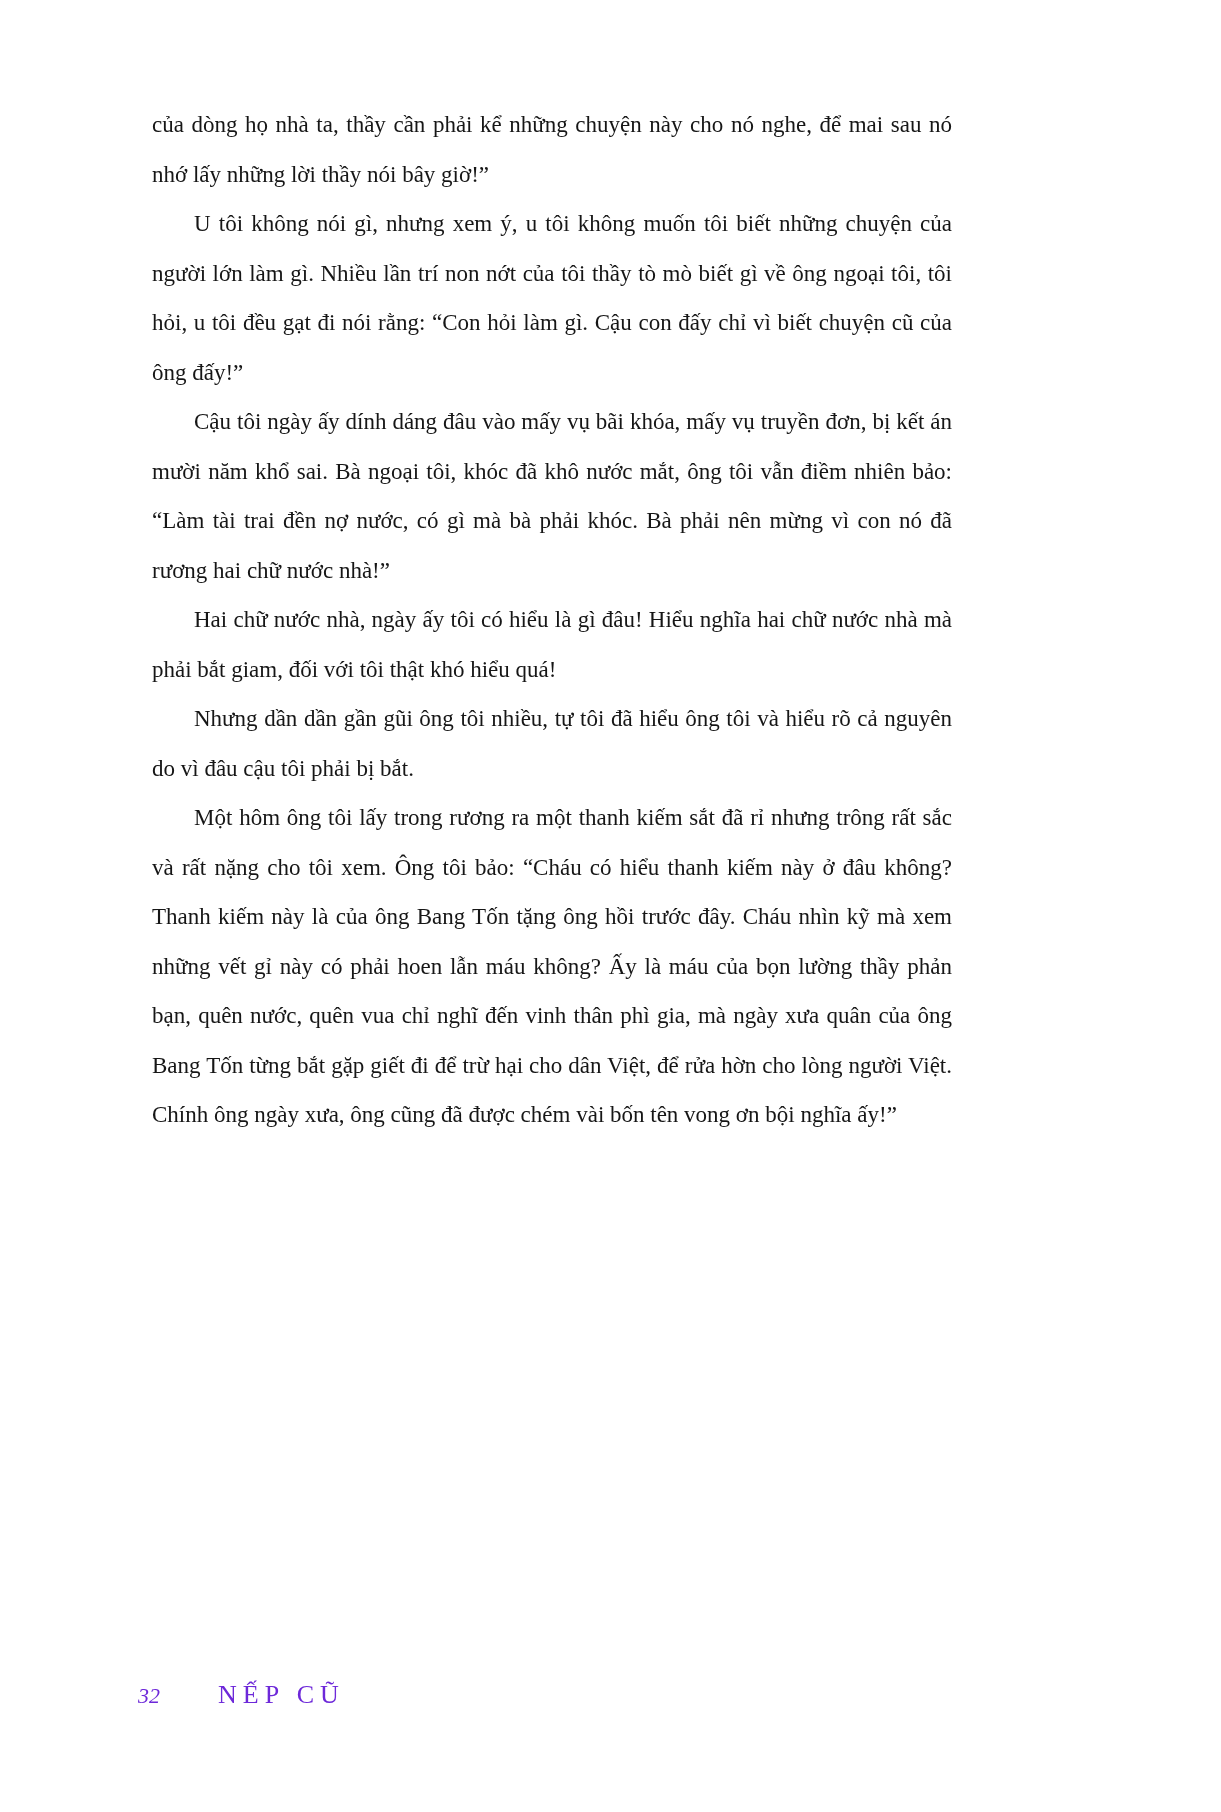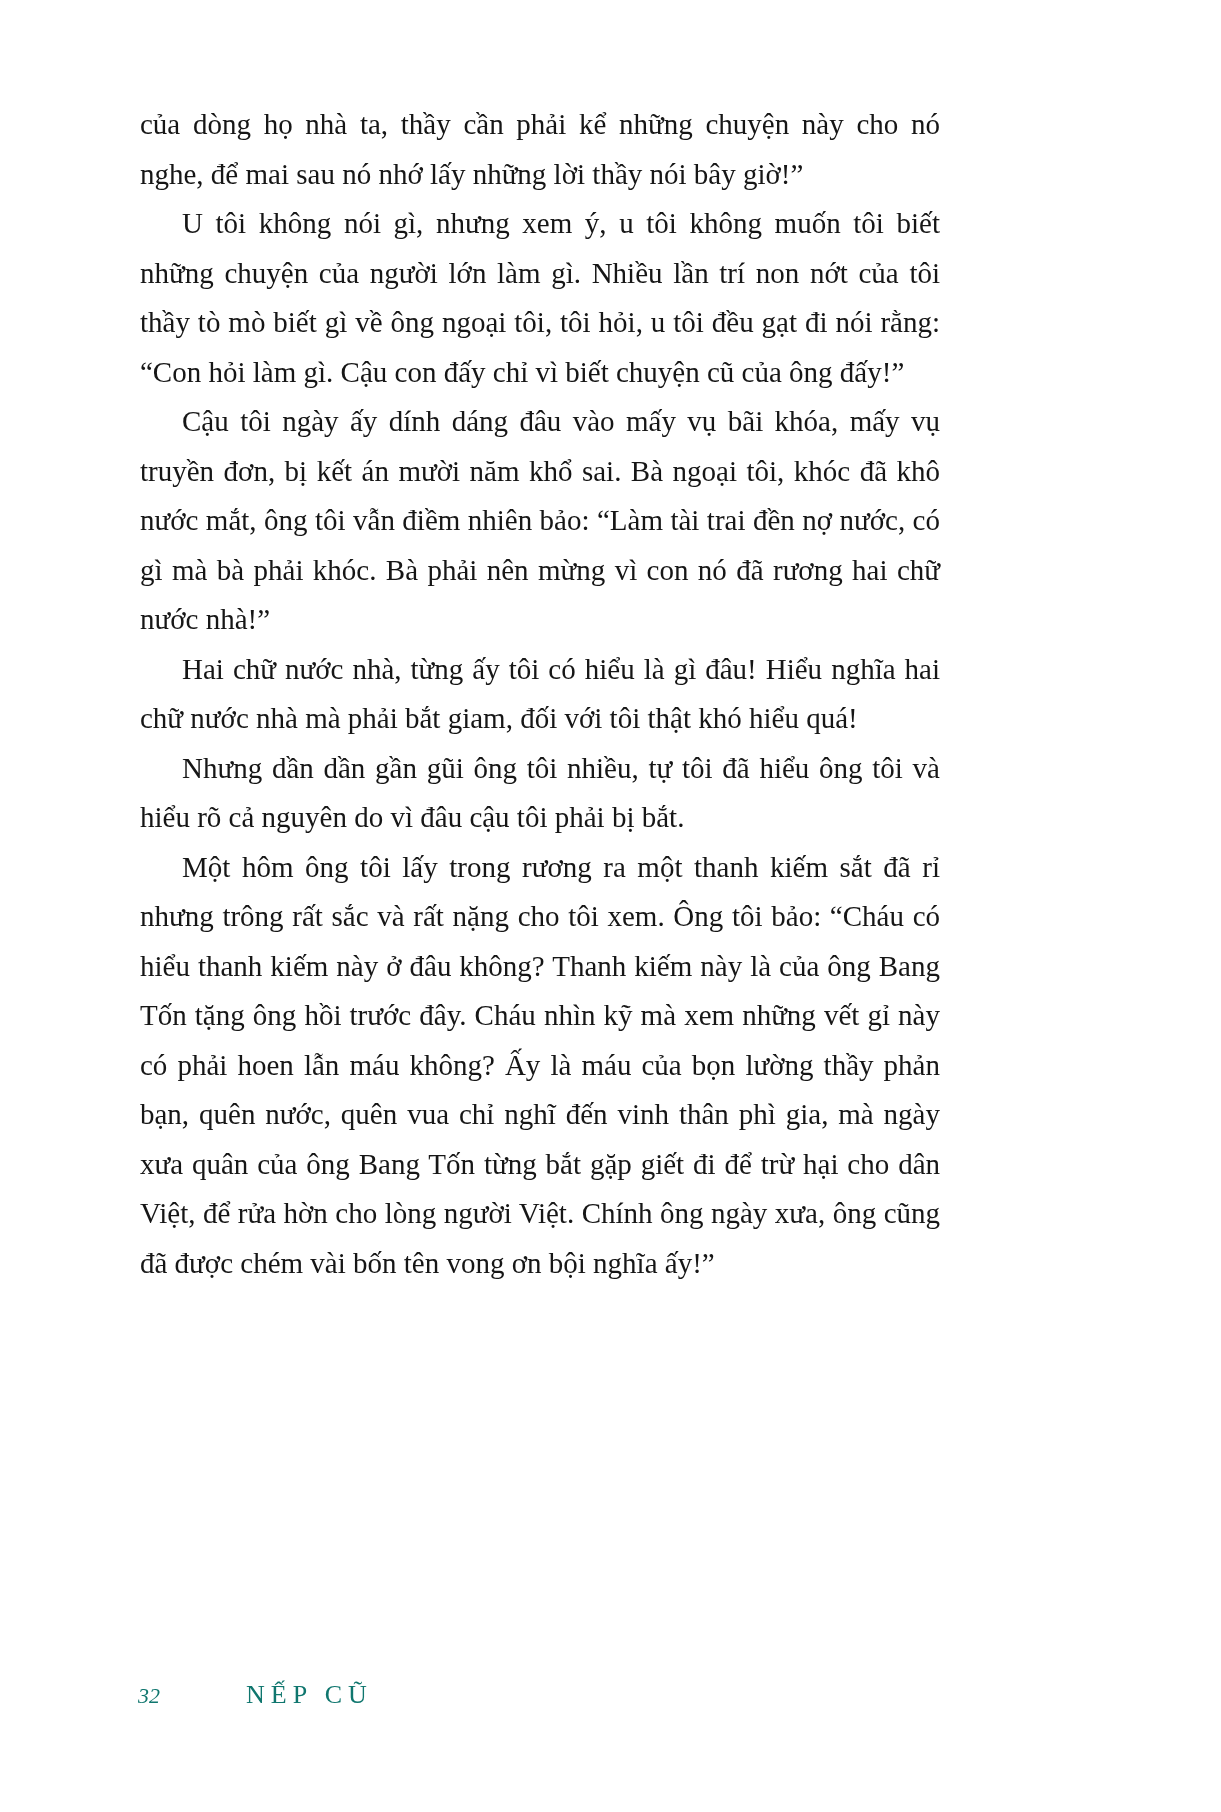--- a/index.html
+++ b/index.html
@@ -15,63 +15,63 @@
     position: relative;
     width: 1221px;
     height: 1812px;
     background: #ffffff;
     overflow: hidden;
     font-family: "Liberation Serif", "DejaVu Serif", serif;
     color: #161616;
   }
   .text-block {
     position: absolute;
-    left: 140px;
+    left: 152px;
     top: 100px;
     width: 800px;
-    font-size: 29px;
+    font-size: 23px;
     line-height: 49.5px;
     text-align: justify;
     text-justify: inter-word;
   }
   .text-block p {
     margin: 0;
     padding: 0;
     text-indent: 42px;
   }
   .text-block p.no-indent {
     text-indent: 0;
   }
   .footer {
     position: absolute;
     left: 138px;
     top: 1680px;
     display: flex;
     align-items: baseline;
-    gap: 86px;
-    color: #0f766e;
+    gap: 58px;
+    color: #6d28d9;
   }
   .page-num {
     font-style: italic;
     font-size: 22px;
   }
   .running-title {
     font-size: 26px;
     letter-spacing: 6px;
   }
 </style>
 </head>
 <body>
 
 <div class="page">
   <div class="text-block">
     <p class="no-indent">của dòng họ nhà ta, thầy cần phải kể những chuyện này cho nó nghe, để mai sau nó nhớ lấy những lời thầy nói bây giờ!”</p>
     <p>U tôi không nói gì, nhưng xem ý, u tôi không muốn tôi biết những chuyện của người lớn làm gì. Nhiều lần trí non nớt của tôi thầy tò mò biết gì về ông ngoại tôi, tôi hỏi, u tôi đều gạt đi nói rằng: “Con hỏi làm gì. Cậu con đấy chỉ vì biết chuyện cũ của ông đấy!”</p>
     <p>Cậu tôi ngày ấy dính dáng đâu vào mấy vụ bãi khóa, mấy vụ truyền đơn, bị kết án mười năm khổ sai. Bà ngoại tôi, khóc đã khô nước mắt, ông tôi vẫn điềm nhiên bảo: “Làm tài trai đền nợ nước, có gì mà bà phải khóc. Bà phải nên mừng vì con nó đã rương hai chữ nước nhà!”</p>
-    <p>Hai chữ nước nhà, từng ấy tôi có hiểu là gì đâu! Hiểu nghĩa hai chữ nước nhà mà phải bắt giam, đối với tôi thật khó hiểu quá!</p>
+    <p>Hai chữ nước nhà, ngày ấy tôi có hiểu là gì đâu! Hiểu nghĩa hai chữ nước nhà mà phải bắt giam, đối với tôi thật khó hiểu quá!</p>
     <p>Nhưng dần dần gần gũi ông tôi nhiều, tự tôi đã hiểu ông tôi và hiểu rõ cả nguyên do vì đâu cậu tôi phải bị bắt.</p>
     <p>Một hôm ông tôi lấy trong rương ra một thanh kiếm sắt đã rỉ nhưng trông rất sắc và rất nặng cho tôi xem. Ông tôi bảo: “Cháu có hiểu thanh kiếm này ở đâu không? Thanh kiếm này là của ông Bang Tốn tặng ông hồi trước đây. Cháu nhìn kỹ mà xem những vết gỉ này có phải hoen lẫn máu không? Ấy là máu của bọn lường thầy phản bạn, quên nước, quên vua chỉ nghĩ đến vinh thân phì gia, mà ngày xưa quân của ông Bang Tốn từng bắt gặp giết đi để trừ hại cho dân Việt, để rửa hờn cho lòng người Việt. Chính ông ngày xưa, ông cũng đã được chém vài bốn tên vong ơn bội nghĩa ấy!”</p>
   </div>
 
   <div class="footer">
     <span class="page-num">32</span>
     <span class="running-title">NẾP CŨ</span>
   </div>
 </div>
 

